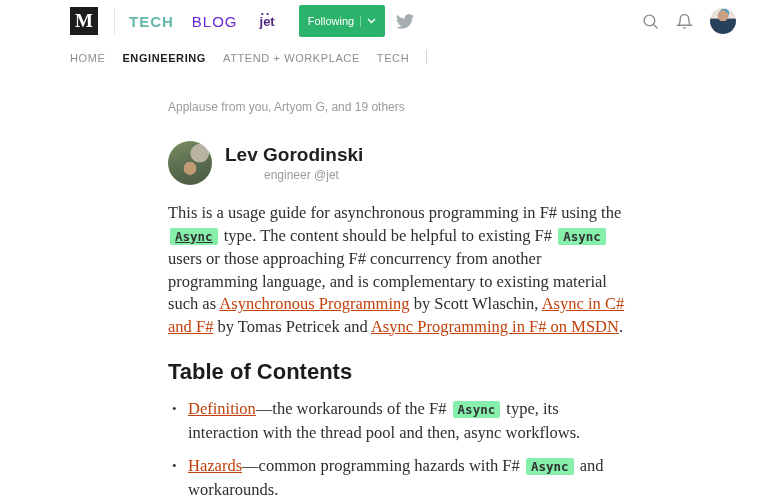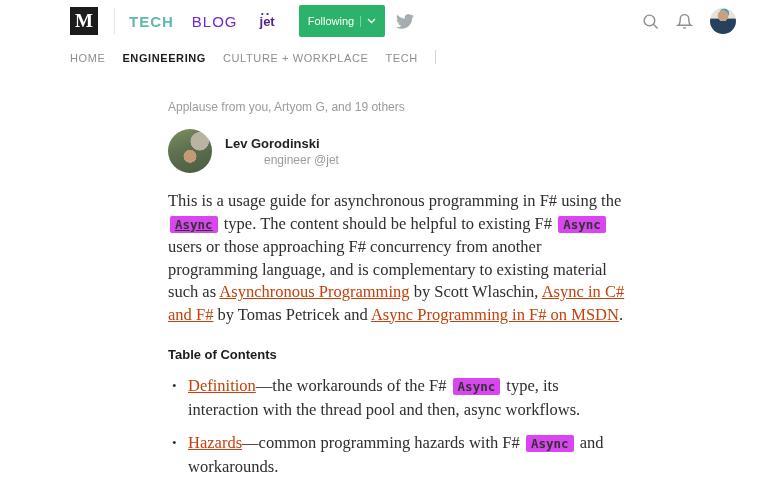--- a/index.html
+++ b/index.html
@@ -37,45 +37,45 @@
 
   
   .nav { display:flex; align-items:flex-end; gap:17px; padding:8px 0 10px 70px;
     font-size:11px; letter-spacing:.6px; color:#8e8e8e; }
   .nav-item { cursor:pointer; color:#8e8e8e; }
   .nav-item.active { color:#1c1c1c; font-weight:bold; }
   .nav-divider { width:1px; height:14px; background:#d4d4d4; }
 
   
   .article { margin:26px 0 0 168px; width:460px; }
-  .applause { font-size:12px; color:#9b9b9b; margin-bottom:15px; }
+  .applause { font-size:12px; color:#9b9b9b; margin-bottom:27px; }
   .author-row { display:flex; gap:13px; margin-bottom:17px; }
   .avatar-lg { width:44px; height:44px; border-radius:50%; cursor:pointer; flex:none;
     background:
       radial-gradient(circle at 50% 62%, #c29a76 0 18%, transparent 19%),
       radial-gradient(circle at 72% 28%, #b9b3a4 0 20%, transparent 21%),
       linear-gradient(160deg, #7d8f62 0%, #5d7050 45%, #4a5a42 100%); }
   .author-meta { display:flex; flex-direction:column; justify-content:center; gap:2px; }
-  .author-name { font-size:13px; font-weight:bold; color:#212121; cursor:pointer; }
+  .author-name { font-size:19px; font-weight:bold; color:#212121; cursor:pointer; }
   .author-bio, .author-post { font-size:12px; color:#9b9b9b;margin-left:39px; }
 
   .title { font-size:28px; font-weight:bold; color:#1c1c1c; letter-spacing:-.4px;
     margin-bottom:14px; }
 
   .body-text { font-family:"Liberation Serif", serif; font-size:16.5px;
     line-height:22.5px; color:#2e2e2e; }
   .intro { margin-bottom:21px; }
   .lnk { color:#c2410c; text-decoration:underline; cursor:pointer; }
   .lnk.b { font-weight:normal; }
   .code { font-family:"DejaVu Sans Mono","Liberation Mono", monospace;
-    font-size:12.5px; font-weight:bold; background:#d946ef; color:#333;
+    font-size:12.5px; font-weight:bold; background:#86efac; color:#333;
     padding:1px 5px; border-radius:2px; margin:0 2px; }
   .code.u { text-decoration:underline; cursor:pointer; }
 
-  .toc-heading { font-size:13px; font-weight:bold; color:#1c1c1c; margin-bottom:13px; }
+  .toc-heading { font-size:22px; font-weight:bold; color:#1c1c1c; margin-bottom:13px; }
   .toc-item { display:flex; margin-bottom:11px; }
   .bullet { width:20px; flex:none; color:#2e2e2e; font-size:13px; line-height:22.5px;
     text-align:left; padding-left:4px; }
   .toc-text { flex:1; }
 
   svg { display:block; }
 </style>
 </head>
 <body>
 
@@ -113,21 +113,21 @@
           <path d="M10.3 21a1.94 1.94 0 0 0 3.4 0"></path>
         </svg>
     </button>
     <button class="avatar-sm"></button>
   </div>
 </div>
 
 <div class="nav">
   <span class="nav-item">HOME</span>
   <span class="nav-item active">ENGINEERING</span>
-  <span class="nav-item">CULTURE + WORKPLACE</span>
+  <span class="nav-item">ATTEND + WORKPLACE</span>
   <span class="nav-item">TECH</span>
   <span class="nav-divider"></span>
 </div>
 
 <div class="article">
   <div class="applause">Applause from you, Artyom G, and 19 others</div>
 
   <div class="author-row">
     <div class="avatar-lg"></div>
     <div class="author-meta">

